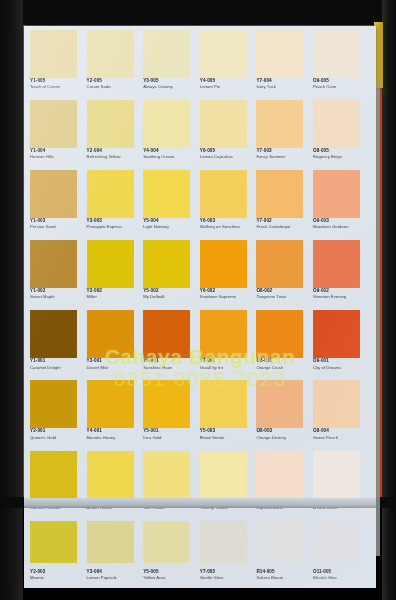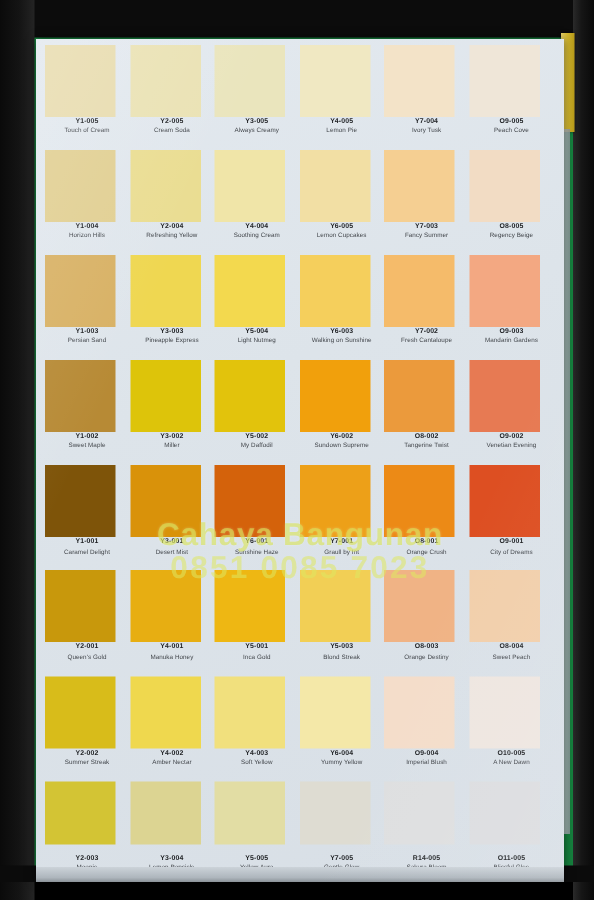--- a/index.html
+++ b/index.html
@@ -10,23 +10,22 @@
   }
   body {
     width: 396px;
     height: 600px;
     overflow: hidden;
     font-family: "Liberation Sans", sans-serif;
   }
   #page {
     position: relative;
     width: 396px;
-    height: 588px;
-    background: #15803d;
-    text-align: center;
+    height: 508px;
+    background: #c2410c;
   }
   
   #bg-dark-left {
     position: absolute;
     left: 0; top: 0;
     width: 23px; height: 600px;
     background: linear-gradient(to right, #0a0a0a 0%, #141414 55%, #242424 100%);
   }
   #bg-dark-right {
     position: absolute;
@@ -141,21 +140,21 @@
     font-size: 21px;
     font-weight: bold;
     color: rgba(214, 226, 86, 0.62);
     letter-spacing: .5px;
     text-shadow: 0 0 2px rgba(255,255,255,.25);
     line-height: 22px;
     white-space: nowrap;
   }
   #wm-phone {
     font-size: 21px;
-    font-weight: bold;
+    font-weight: normal;
     color: rgba(222, 232, 96, 0.55);
     letter-spacing: 1.5px;
     line-height: 22px;
     white-space: nowrap;
   }
   
   #sheen {
     position: absolute;
     left: 24px; top: 26px;
     width: 352px; height: 562px;

